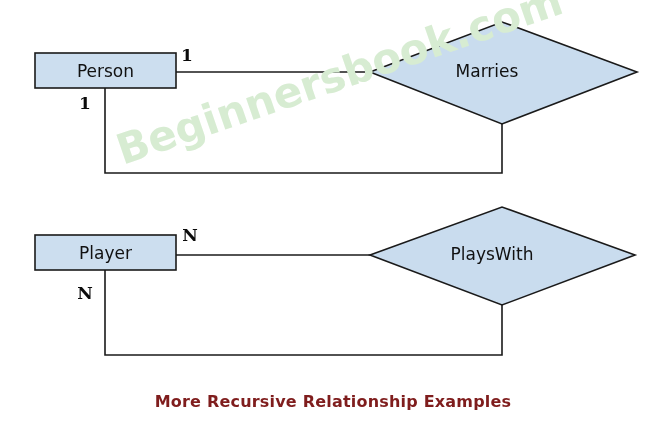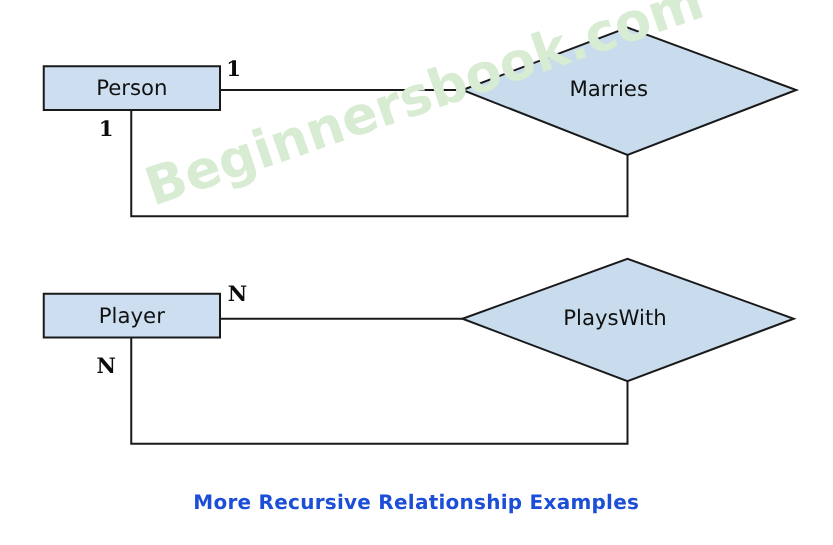--- a/index.html
+++ b/index.html
@@ -40,21 +40,21 @@
   }
   .caption-text {
     position: absolute;
     left: 0;
     top: 392px;
     width: 666px;
     text-align: center;
     font-family: "DejaVu Sans", sans-serif;
     font-size: 16px;
     font-weight: bold;
-    color: #1d4ed8;
+    color: #7f1d1d;
     letter-spacing: 0.2px;
   }
   .watermark {
     position: absolute;
     left: 110px;
     top: 128px;
     font-family: "DejaVu Sans", sans-serif;
     font-size: 42px;
     font-weight: bold;
     color: #d7ecd2;

